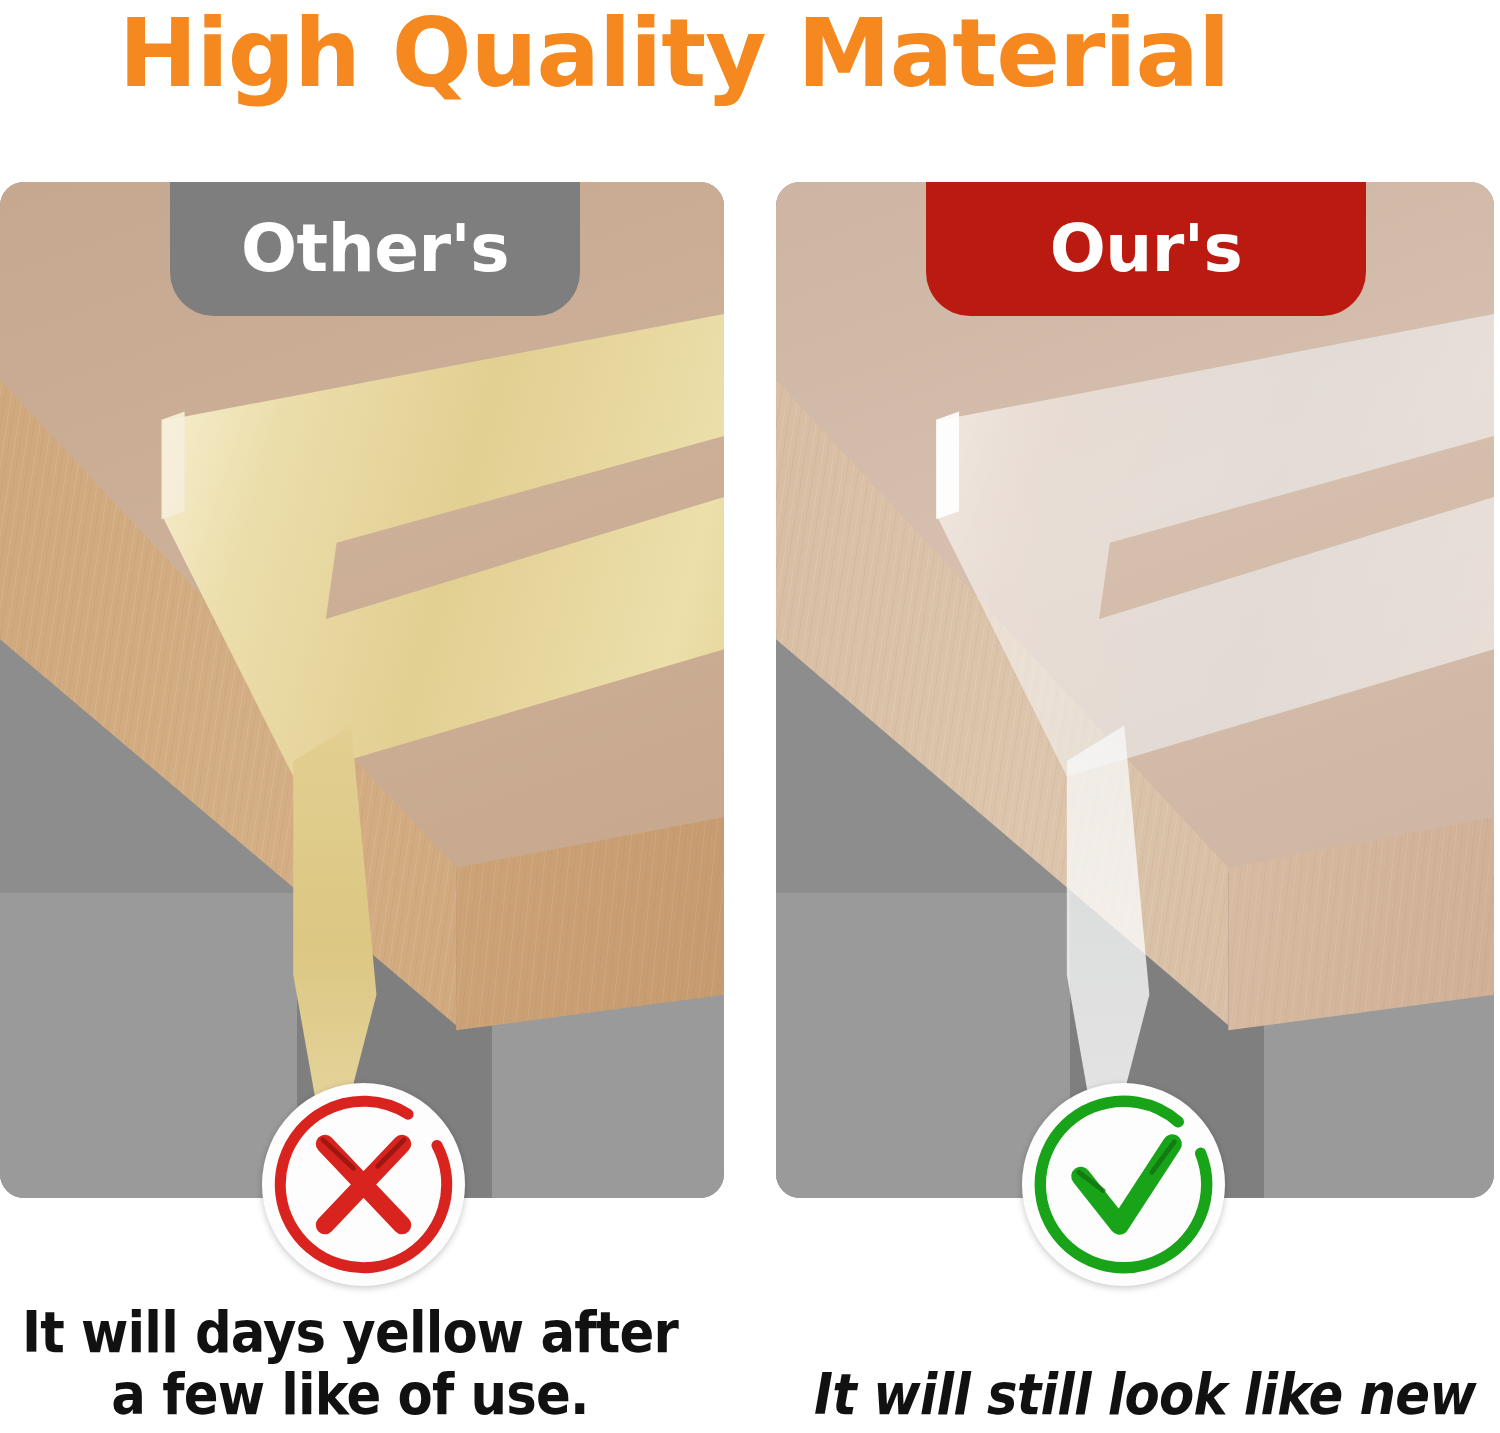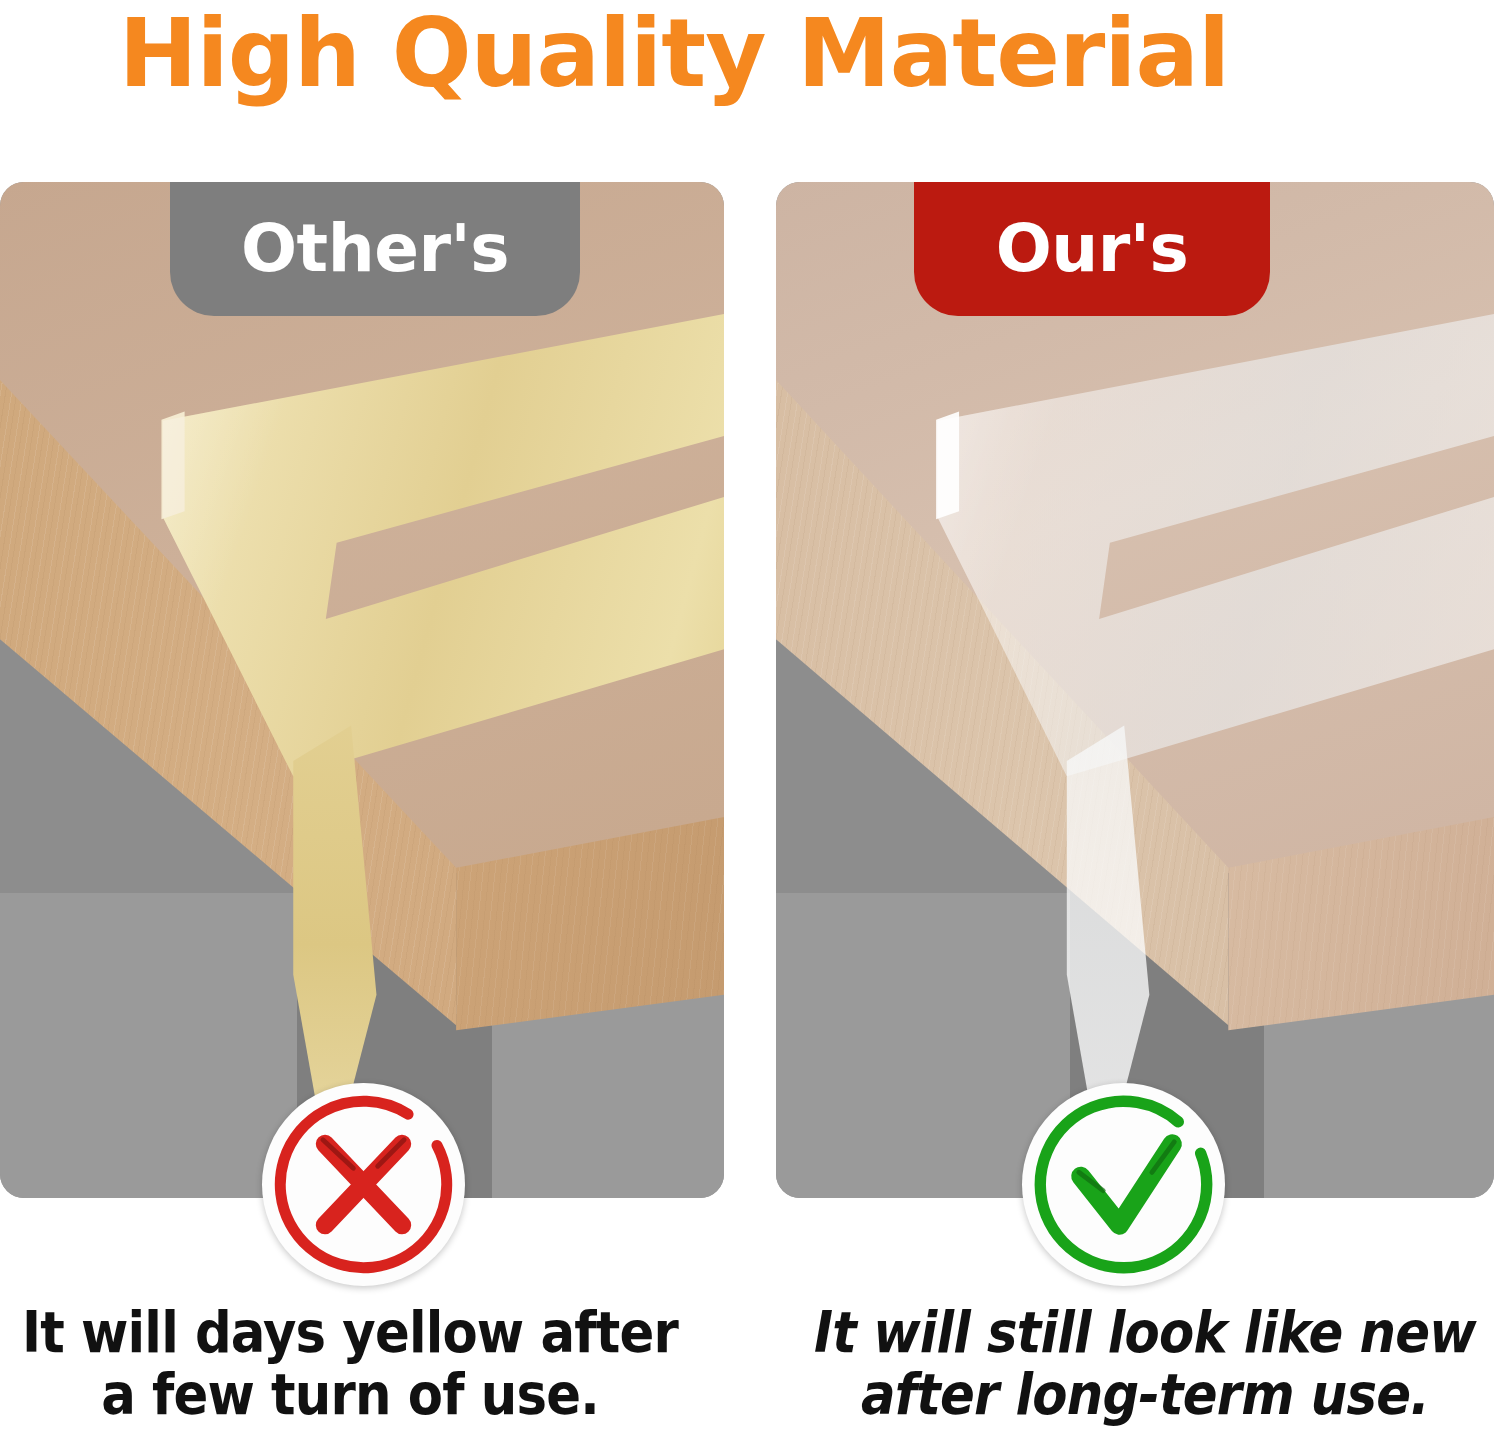--- a/index.html
+++ b/index.html
@@ -129,21 +129,21 @@
     display:flex; align-items:center; justify-content:center;
     color:#ffffff;
     font-family:"DejaVu Sans", sans-serif;
     font-weight:700;
     font-size:66px;
     line-height:66px;
     letter-spacing:-0.5px;
     z-index:6;
   }
   .badge-other { left:170px; width:410px; background:#7e7e7e; }
-  .badge-our   { left:138px; width:356px; background:#BB1A10; }
+  .badge-our   { left:150px; width:440px; background:#BB1A10; }
 
   
   .mark {
     position:absolute;
     width:203px; height:203px;
     border-radius:50%;
     background:#fdfdfd;
     z-index:9;
     box-shadow:0 2px 7px rgba(0,0,0,.22);
     display:flex; align-items:center; justify-content:center;
@@ -236,21 +236,20 @@
     <svg viewBox="0 0 100 100">
       <circle cx="50" cy="50" r="41" fill="none" stroke="#19A319" stroke-width="5.6" stroke-linecap="round" stroke-dasharray="238 20" transform="rotate(-22 50 50)"></circle>
       <path d="M29 46 L48 70 L74 30" stroke="#19A319" stroke-width="9.5" stroke-linecap="round" stroke-linejoin="round" fill="none"></path>
       <path d="M28 44 L40 53" stroke="#0f6b0f" stroke-width="2.4" stroke-linecap="round" fill="none" opacity=".7"></path>
       <path d="M75 29 L64 44" stroke="#0f6b0f" stroke-width="2.4" stroke-linecap="round" fill="none" opacity=".7"></path>
     </svg>
   </div>
 
   <div class="caption cap-left">
     <span class="l1">It will days yellow after</span>
-    <span class="l2">a few turn of use.</span>
+    <span class="l2">a few like of use.</span>
   </div>
 
   <div class="caption cap-right">
     <span class="l1">It will still look like new</span>
-    <span class="l2">after long-term use.</span>
   </div>
 
 </div>
 
 </body></html>

